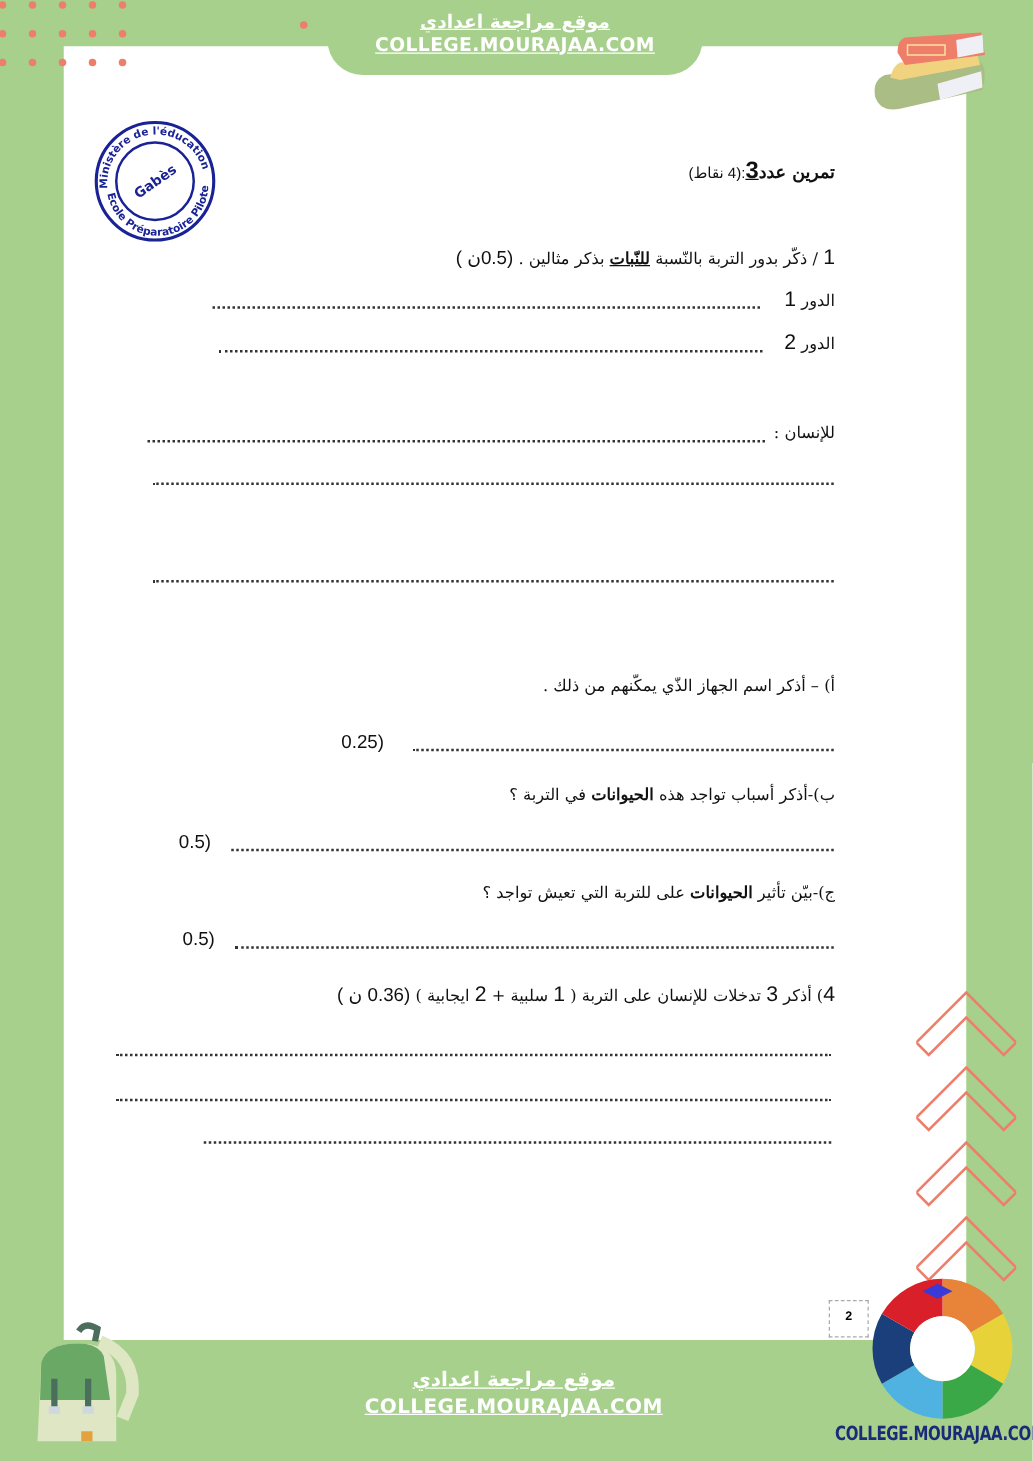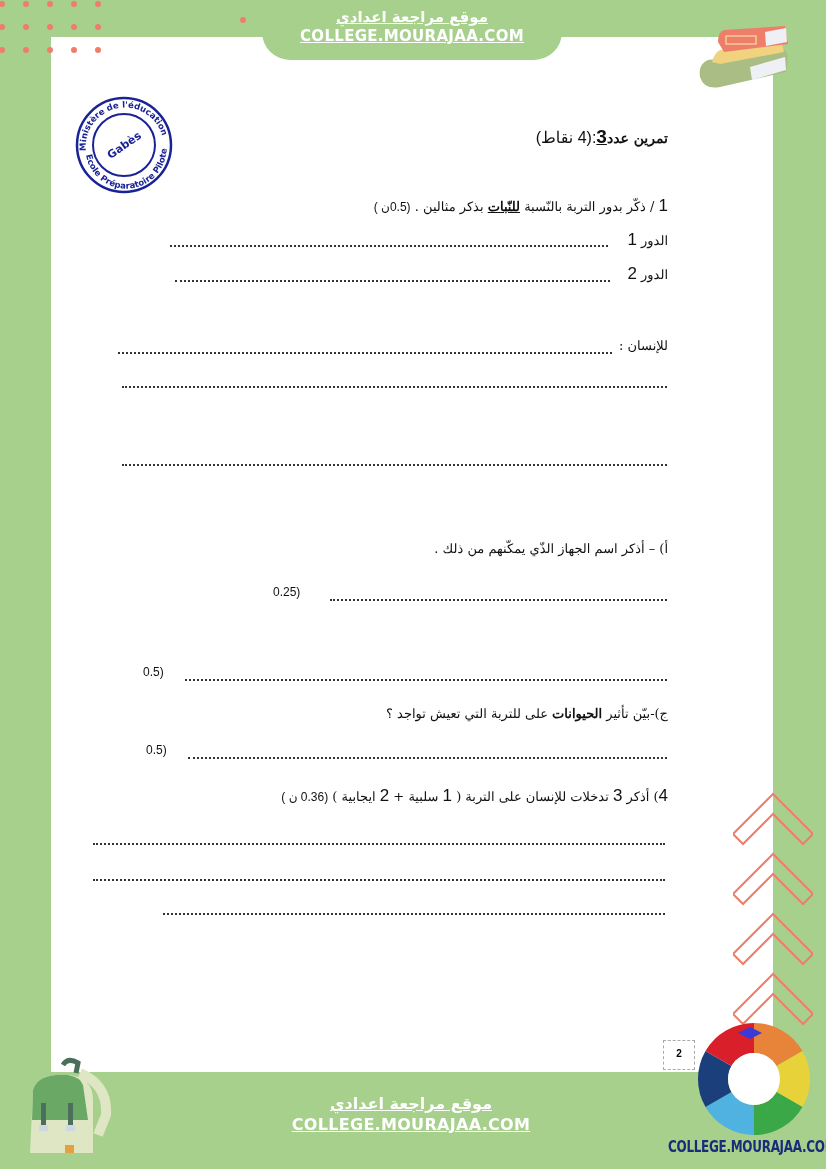--- a/index.html
+++ b/index.html
@@ -38,21 +38,21 @@
     position: absolute; right: 158px; font-size: 13px; color: #111; white-space: nowrap;
     font-family: "DejaVu Serif", serif;
   }
   .line .num { font-family: "Liberation Sans", sans-serif; font-size: 17px; }
   .line b.title { font-size: 14px; }
   .line b { font-weight: bold; }
   .u { text-decoration: underline; }
   .dotsline {
     position: absolute; height: 2px; border-bottom: 2px dotted #333;
   }
-  .pts { font-family: "Liberation Sans", sans-serif; font-size: 12px; }
+  .pts { font-family: "Liberation Sans", sans-serif; font-size: 15px; }
 
   .stamp { position: absolute; left: 70px; top: 95px; width: 108px; height: 100px; }
 
   .books { position: absolute; left: 690px; top: 12px; width: 100px; height: 82px; }
   .bag { position: absolute; left: 18px; top: 1055px; width: 95px; height: 105px; }
   .chevrons { position: absolute; left: 733px; top: 790px; width: 80px; height: 250px; }
   .pagebox {
     position: absolute; left: 663px; top: 1040px; width: 30px; height: 28px;
     border: 1px dashed #aaa; background: #fff;
     font-family: "Liberation Sans", sans-serif; font-size: 10px; font-weight: bold;
@@ -115,21 +115,21 @@
   </text>
   <text font-family="DejaVu Sans, sans-serif" font-size="8.5" fill="#1a2396" font-weight="bold">
     <textPath href="#arcBot">Ecole Préparatoire Pilote</textPath>
   </text>
   <text x="54" y="54" transform="rotate(-35 54 50)" text-anchor="middle" font-family="DejaVu Sans, sans-serif" font-size="11" font-weight="bold" fill="#1a2396">Gabès</text>
 </svg>
 
 <div class="content">
 
   <div class="line" style="top:126px">
-    <b class="title">تمرين عدد</b><b class="num u" style="font-size:19px">3</b><span class="pts" style="font-size:16px">:(4 نقاط)</span>
+    <b class="title">تمرين عدد</b><b class="num u" style="font-size:19px">3</b><span class="pts" style="font-size:12px">:(4 نقاط)</span>
   </div>
 
 
   <div class="line" style="top:196px">
     <span class="num">1</span><span> / ذكّر بدور التربة بالنّسبة </span><b class="u">للنّبات</b><span> بذكر مثالين . </span><span class="pts">(0.5ن )</span>
   </div>
 
   <div class="line" style="top:230px">
     <span>الدور </span><span class="num">1</span>
   </div>
@@ -145,20 +145,23 @@
   <div class="dotsline" style="left:118px;width:494px;top:350px"></div>
   <div class="dotsline" style="left:122px;width:545px;top:384px"></div>
 
   <div class="dotsline" style="left:122px;width:545px;top:462px"></div>
 
 
   <div class="line" style="top:541px">أ) – أذكر اسم الجهاز الذّي يمكّنهم من ذلك .</div>
   <div class="dotsline" style="left:330px;width:337px;top:597px"></div>
   <div class="line pts" style="right:auto;left:273px;top:585px">(0.25</div>
 
+  <div class="line" style="top:628px">
+    <span>ب)-أذكر أسباب تواجد هذه </span><b>الحيوانات</b><span> في التربة ؟</span>
+  </div>
   <div class="dotsline" style="left:185px;width:482px;top:677px"></div>
   <div class="line pts" style="right:auto;left:143px;top:665px">(0.5</div>
 
   <div class="line" style="top:706px">
     <span>ج)-بيّن تأثير </span><b>الحيوانات</b><span> على للتربة التي تعيش تواجد ؟</span>
   </div>
   <div class="dotsline" style="left:188px;width:479px;top:755px"></div>
   <div class="line pts" style="right:auto;left:146px;top:743px">(0.5</div>
 
   <div class="line" style="top:786px">

